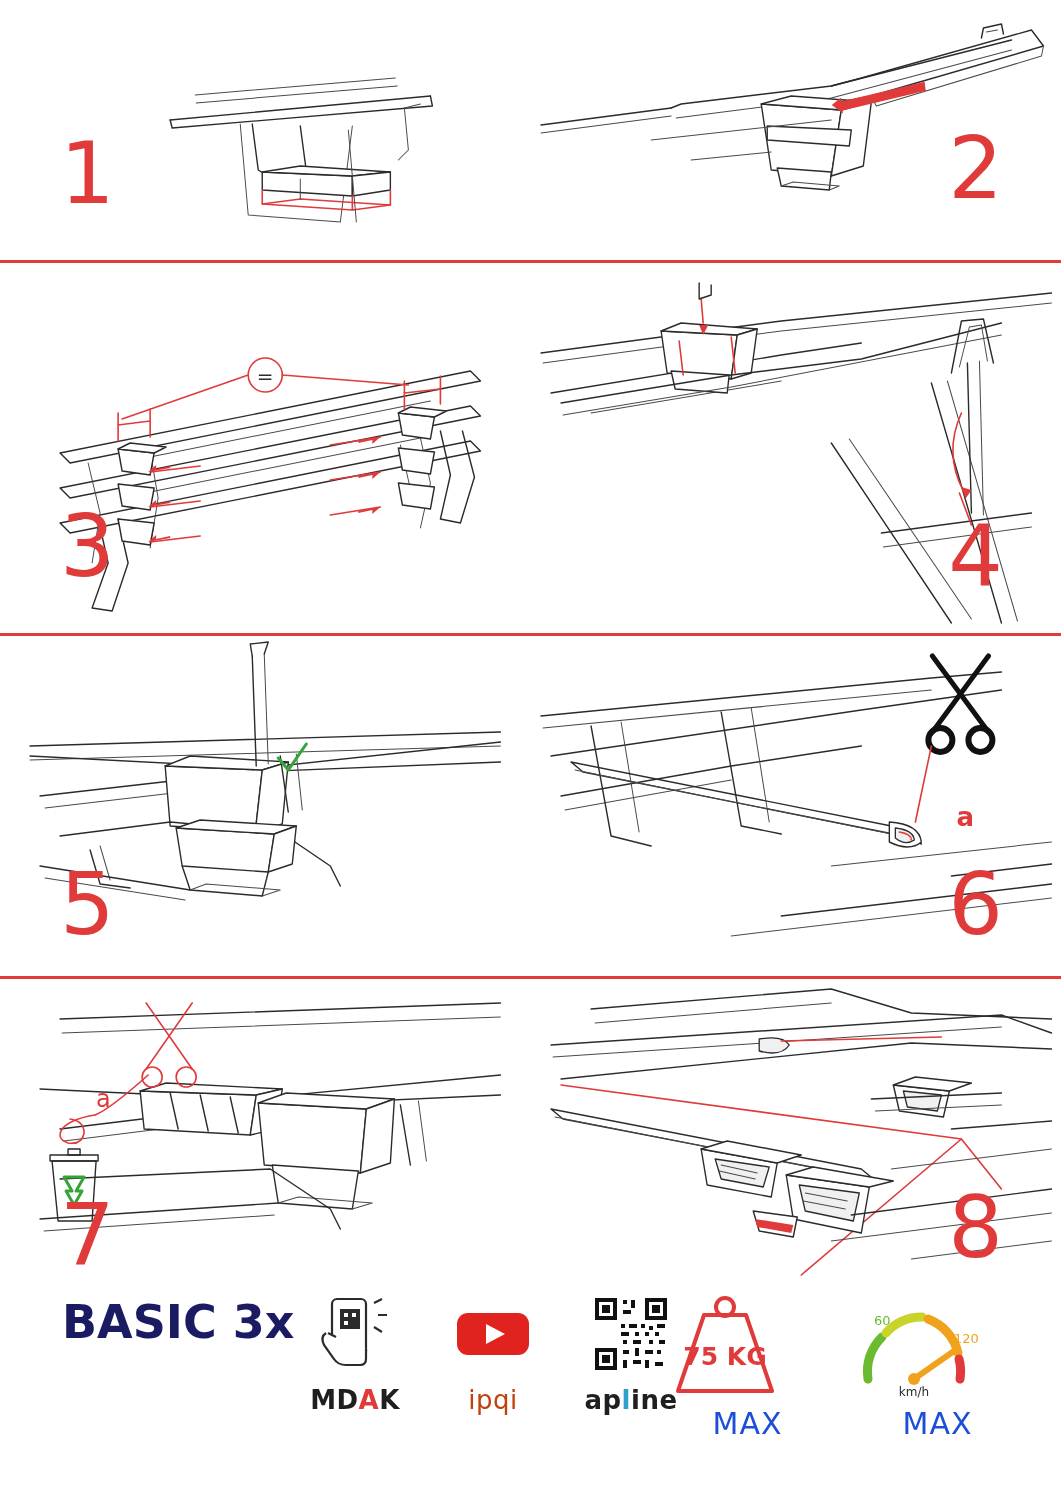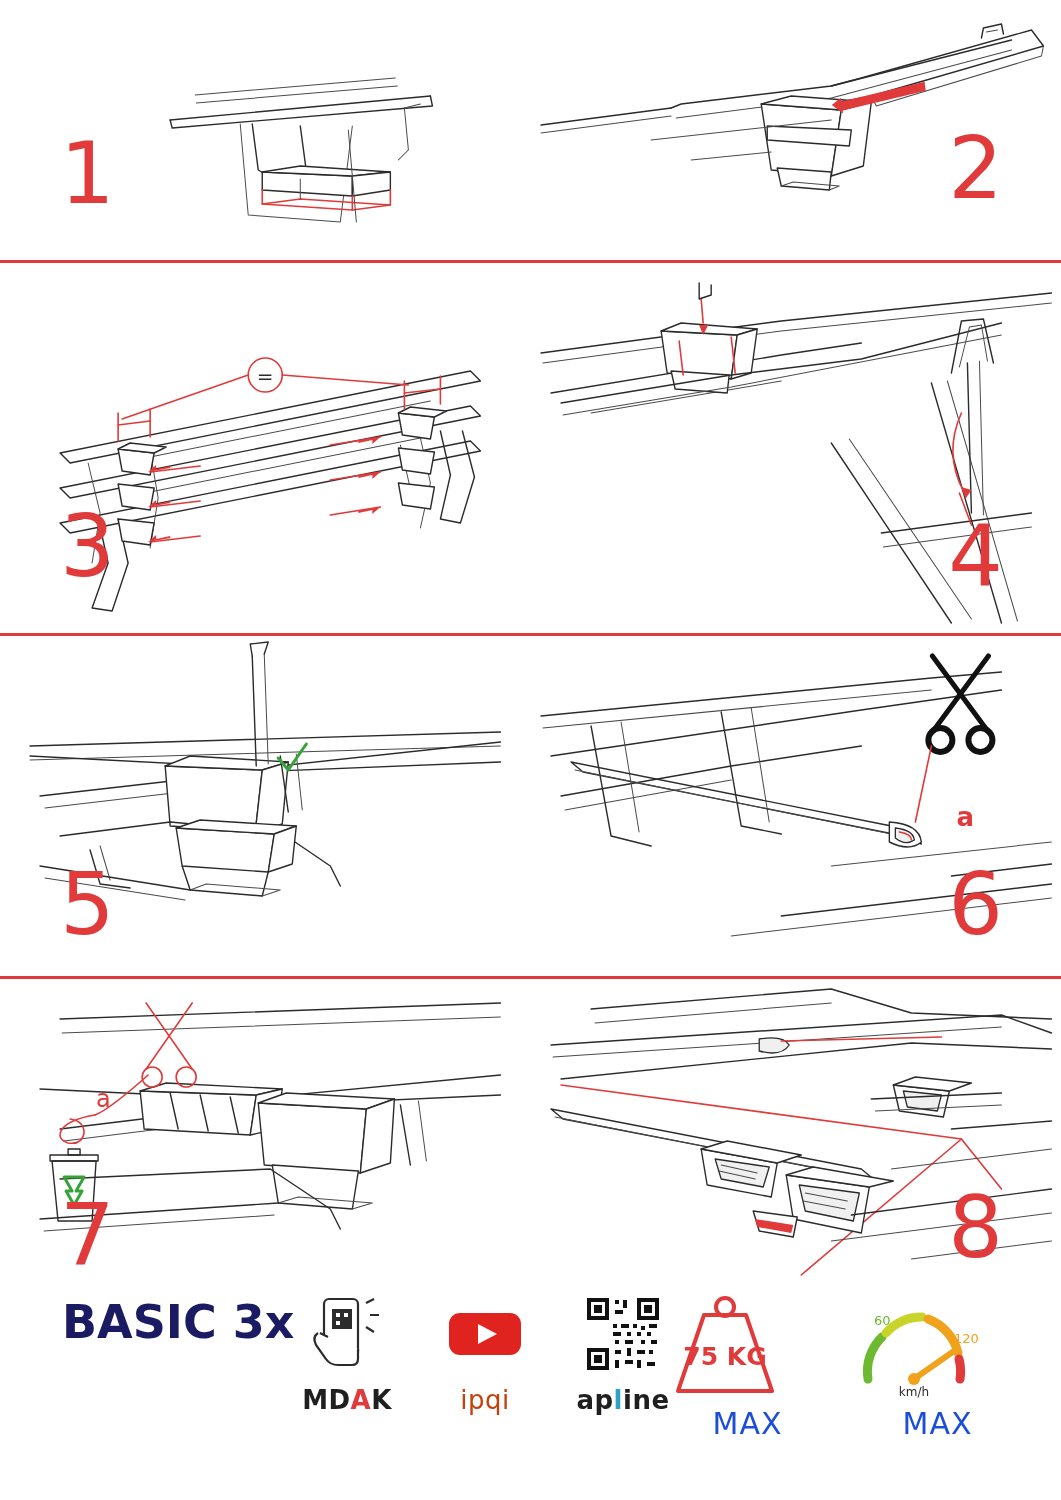--- a/index.html
+++ b/index.html
@@ -99,21 +99,21 @@
     font-family: "DejaVu Sans", sans-serif;
     font-weight: bold;
     font-size: 31px;
     line-height: 1;
     color: #1b1b63;
   }
   .brand-sub .part { color: #e03a3a; }
 
   .logo-row {
     position: absolute;
-    left: 292px;
+    left: 300px;
     top: 18px;
     display: flex;
     align-items: flex-start;
     gap: 28px;
   }
   .logo-item {
     display: flex;
     flex-direction: column;
     align-items: center;
     width: 110px;

